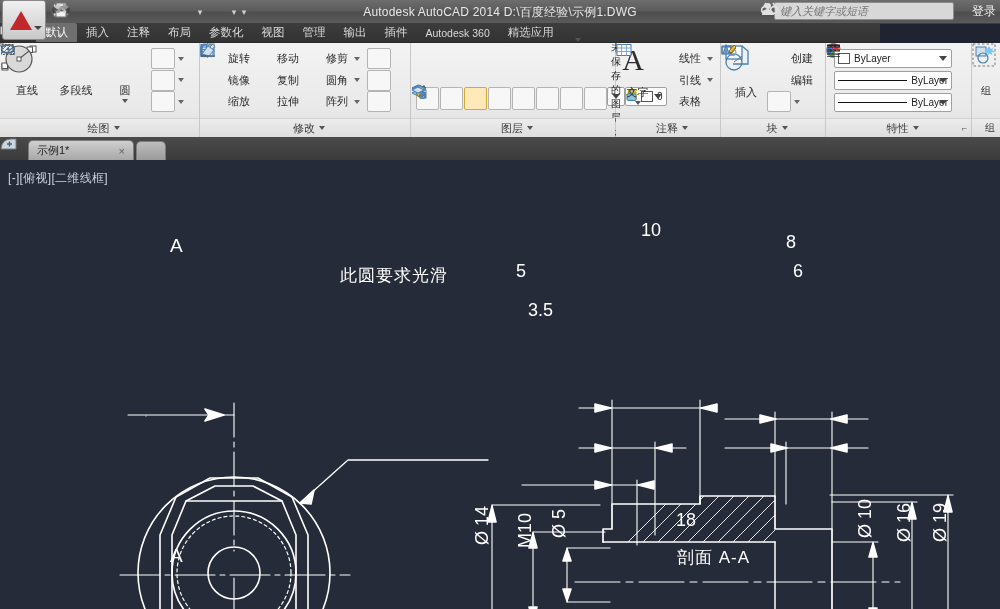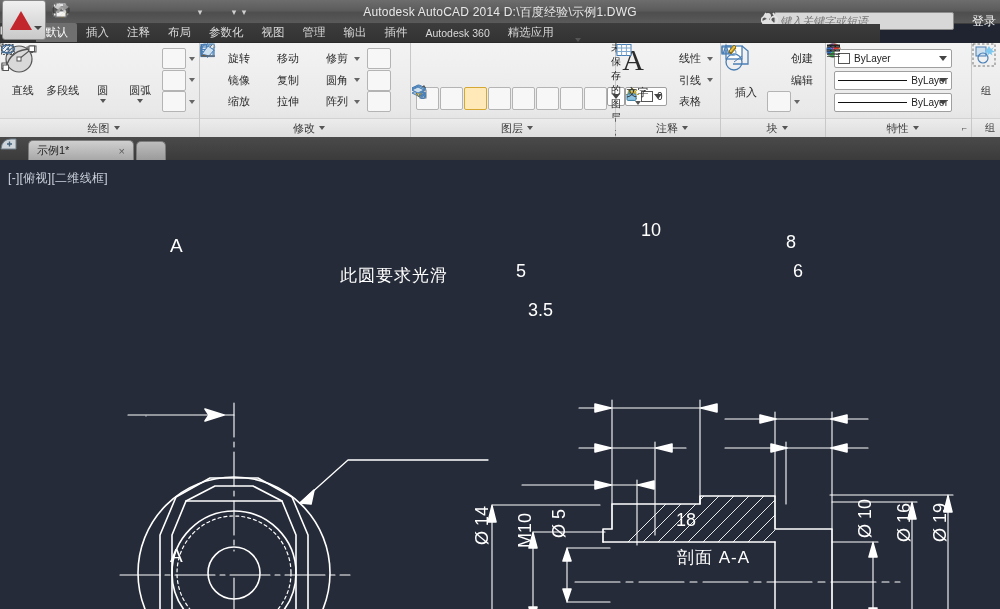--- a/index.html
+++ b/index.html
@@ -38,21 +38,21 @@
   .qat .qi {
     width: 22px; height: 20px; display: flex; align-items: center; justify-content: center;
     opacity: .92;
   }
   .qat .sep { width: 8px; text-align: center; color: #cfcfcf; font-size: 9px; }
   .title-text {
     position: absolute; left: 0; top: 0; width: 1000px; height: 24px;
     display: flex; align-items: center; justify-content: center;
     font-size: 12px; color: #e8e8e8; letter-spacing: .2px; pointer-events: none;
   }
-  .tb-right { position: absolute; right: 4px; top: 12px; display: flex; align-items: center; gap: 6px; }
+  .tb-right { position: absolute; right: 4px; top: 2px; display: flex; align-items: center; gap: 6px; }
   .searchbox {
     width: 180px; height: 18px; background: #d8d8d8; border: 1px solid #8d8d8d;
     border-radius: 2px; display: flex; align-items: center; padding: 0 5px;
   }
   .searchbox input {
     width: 100%; border: 0; outline: 0; background: transparent;
     font-size: 11px; color: #7a7a7a; font-family: "Liberation Sans", sans-serif; font-style: italic;
   }
   .tb-right .arrowlt { color: #d5d5d5; font-size: 9px; }
   .tb-right .ico { color: #e0e0e0; font-size: 13px; }
@@ -294,31 +294,20 @@
           <div class="glyph">
             <svg width="38" height="32" viewBox="0 0 38 32">
                 <circle cx="19" cy="16" r="13" fill="#d9d9d9" stroke="#555" stroke-width="1.2"></circle>
                 <line x1="19" y1="16" x2="29" y2="8" stroke="#555" stroke-width="1.1"></line>
                 <rect x="17" y="14" width="4" height="4" fill="#fff" stroke="#555"></rect>
               </svg>
           </div>
           <div class="lbl">圆</div>
           <div class="dn"></div>
         </div>
-        <div class="bigbtn">
-          <div class="glyph">
-            <svg width="40" height="30" viewBox="0 0 40 30">
-                <path d="M6 25 Q10 6 32 6" fill="none" stroke="#555" stroke-width="1.3"></path>
-                <rect x="3" y="22" width="5.5" height="5.5" fill="#fff" stroke="#555"></rect>
-                <rect x="29" y="3" width="5.5" height="5.5" fill="#fff" stroke="#555"></rect>
-              </svg>
-          </div>
-          <div class="lbl">圆弧</div>
-          <div class="dn"></div>
-        </div>
         <div class="smallcol" style="margin-left:3px">
           <div class="iconrow">
             <div class="iconbox">
               <svg width="15" height="12" viewBox="0 0 15 12">
                   <rect x="2" y="2.5" width="11" height="7" fill="none" stroke="#4a6f96" stroke-width="1.3"></rect>
                   <rect x="0" y="0" width="3" height="3" fill="#fff" stroke="#555" stroke-width=".8"></rect>
                   <rect x="11.5" y="8.5" width="3" height="3" fill="#fff" stroke="#555" stroke-width=".8"></rect>
                 </svg>
             </div>
             <span class="tinycaret"></span>

